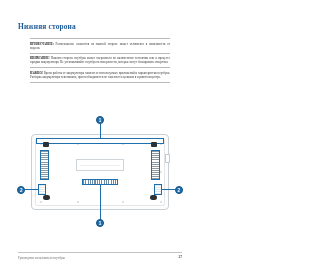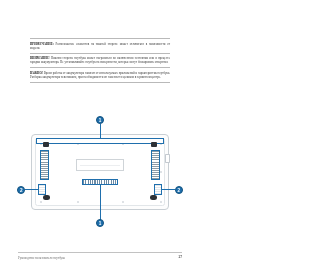--- a/index.html
+++ b/index.html
@@ -128,20 +128,21 @@
     position:absolute;right:18px;top:255px;
     font-size:3.6px;color:#4a4a4a;font-weight:bold;
     font-family:"Liberation Serif", serif;
   }
 </style>
 </head>
 <body>
 
 <div class="page">
 
+  <div class="heading">Нижняя сторона</div>
 
   <div class="notes">
 
     <div class="rule"></div>
     <div class="note">
       <p>
         <span class="lead">ПРИМЕЧАНИЕ:</span>
         <span>Расположение элементов на нижней стороне может отличаться в зависимости от модели.</span>
       </p>
     </div>

